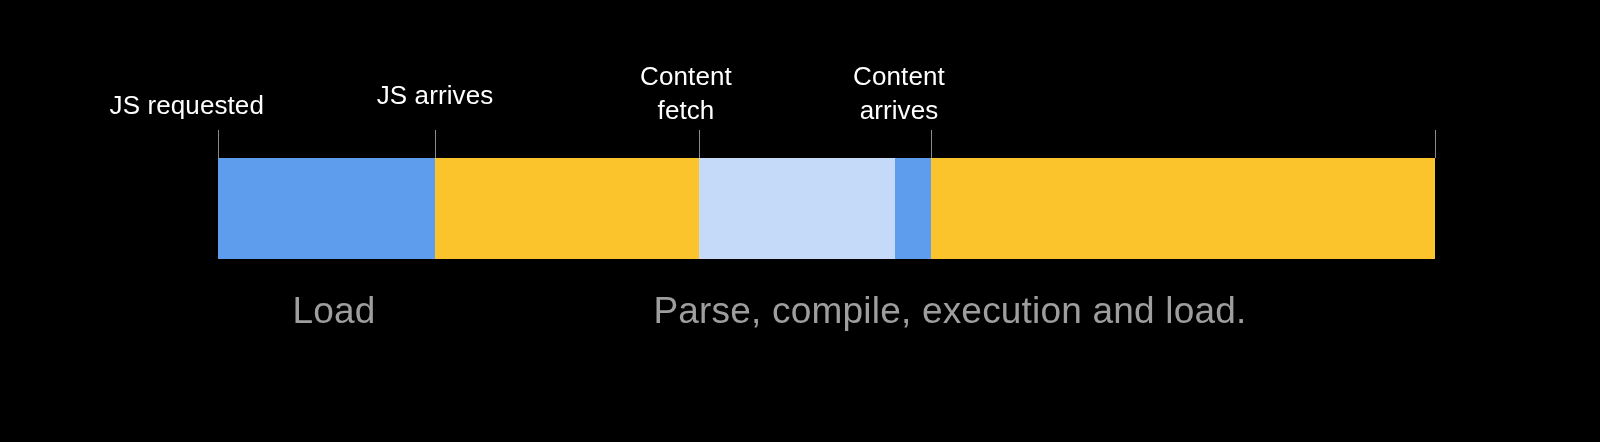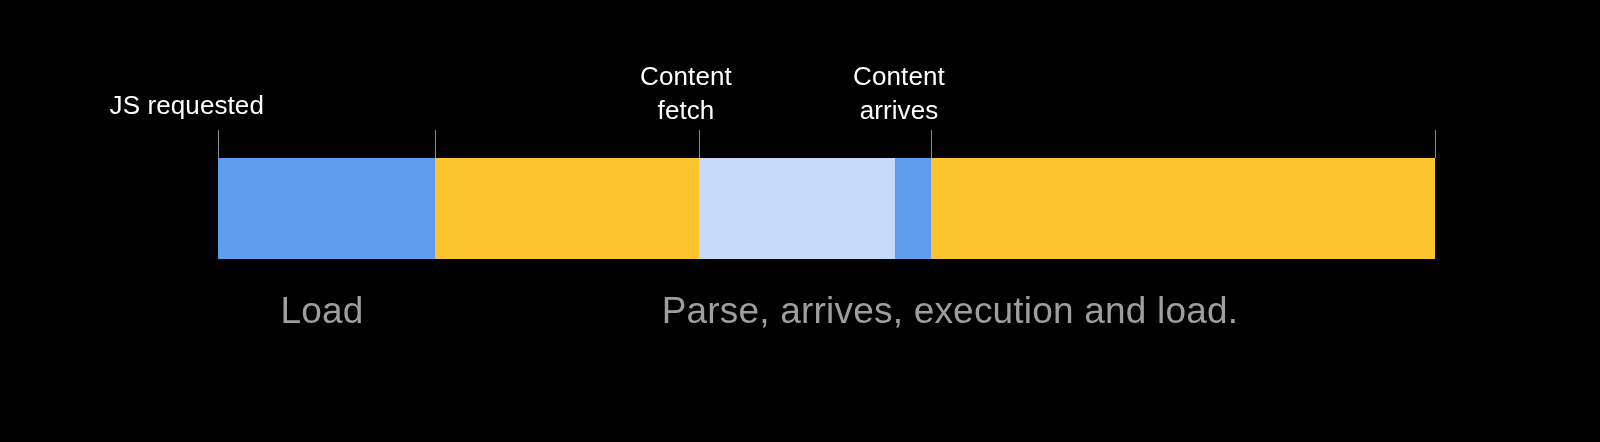--- a/index.html
+++ b/index.html
@@ -66,20 +66,21 @@
     letter-spacing: 0.2px;
   }
 </style>
 </head>
 <body>
 
 <div id="stage">
 
   <div class="marker-label right" style="left:264px; top:88px;">JS requested</div>
 
+  <div class="marker-label center" style="left:435px; top:78px;">JS arrives</div>
 
   <div class="marker-label center" style="left:686px; top:59px;">Content
 fetch</div>
 
   <div class="marker-label center" style="left:899px; top:59px;">Content
 arrives</div>
 
 
   <div class="tick" style="left:218px;  top:130px; height:28px;"></div>
   <div class="tick" style="left:435px;  top:130px; height:28px;"></div>
@@ -88,17 +89,17 @@
   <div class="tick" style="left:1435px; top:130px; height:28px;"></div>
 
   <div class="bar" style="left:218px; top:158px; width:1217px; height:101px;">
     <div class="seg" style="width:217px; background:#5e9cee;"></div>
     <div class="seg" style="width:264px; background:#fcc42c;"></div>
     <div class="seg" style="width:196px; background:#c5daf8;"></div>
     <div class="seg" style="width:36px;  background:#5e9cee;"></div>
     <div class="seg" style="width:504px; background:#fcc42c;"></div>
   </div>
 
-  <div class="phase-caption" style="left:322px; top:288px;">Load</div>
+  <div class="phase-caption" style="left:334px; top:288px;">Load</div>
 
-  <div class="phase-caption" style="left:950px; top:288px;">Parse, arrives, execution and load.</div>
+  <div class="phase-caption" style="left:950px; top:288px;">Parse, compile, execution and load.</div>
 
 </div>
 
 </body></html>

